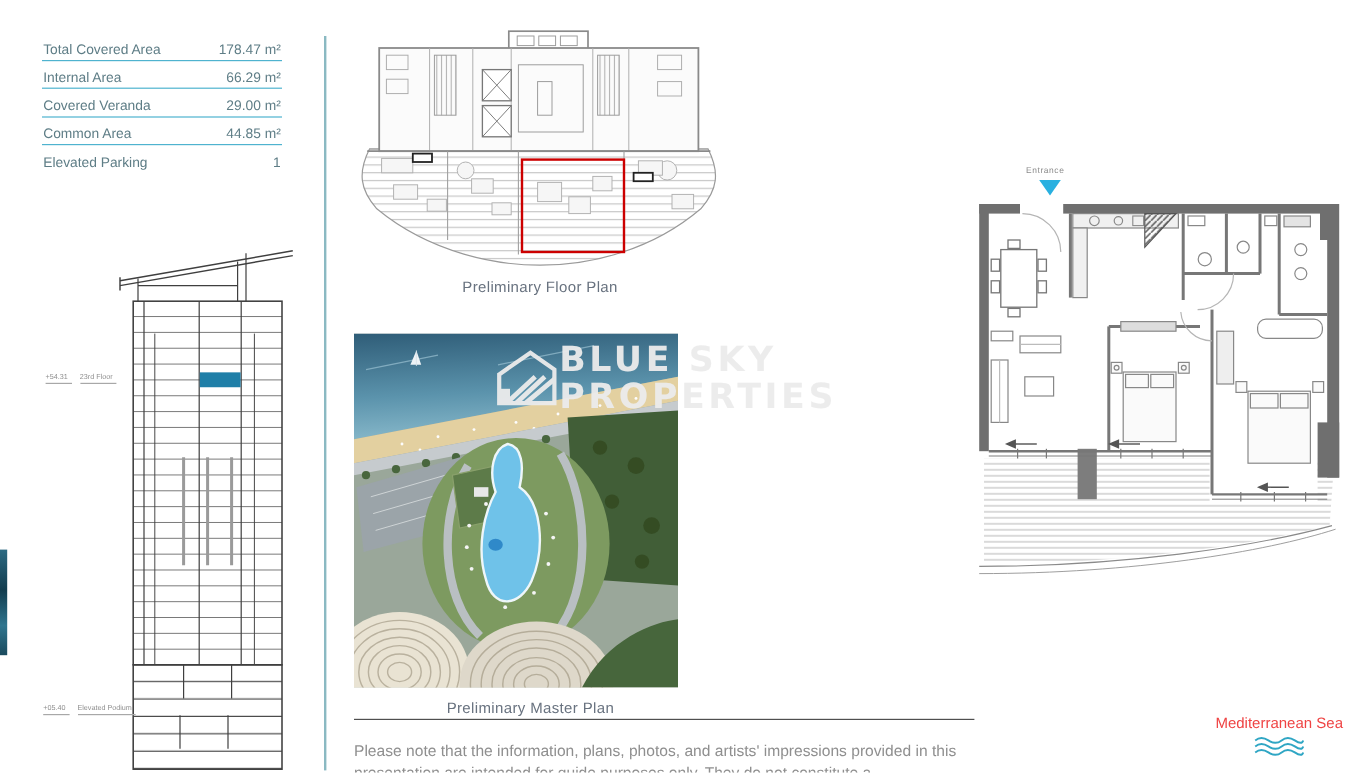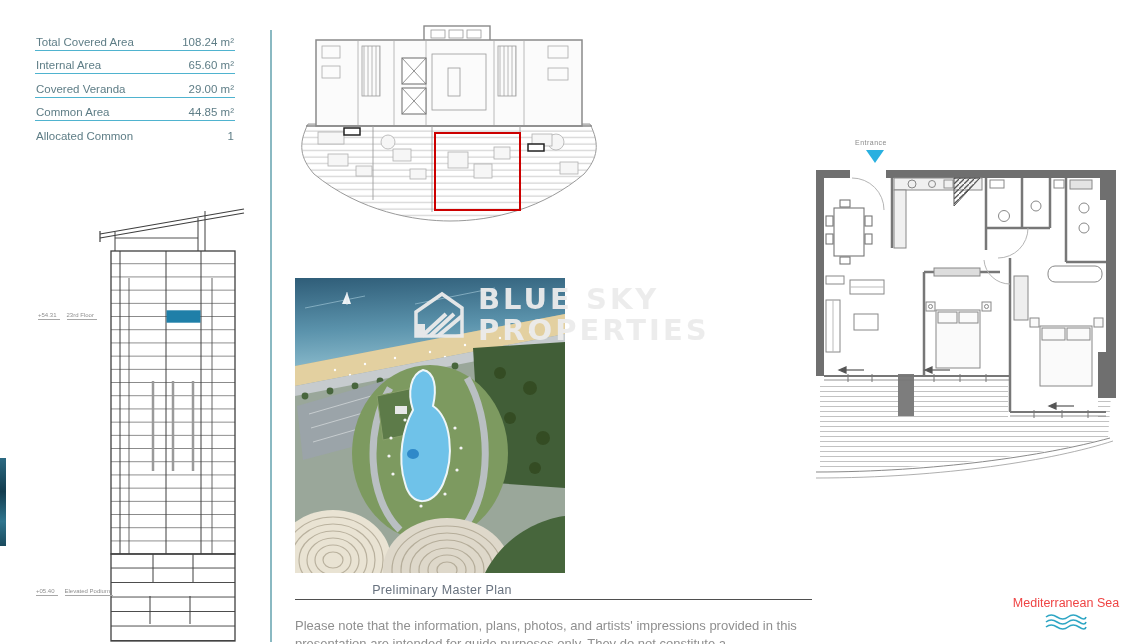--- a/index.html
+++ b/index.html
@@ -29,21 +29,21 @@
   
   .caption{position:absolute;text-align:center;color:#68727f;font-size:12.5px;letter-spacing:.3px;}
   .cap-floorplan{left:298px;top:232px;width:304px;}
   .cap-masterplan{left:307px;top:583px;width:270px;}
 
   .floorplan-svg{position:absolute;left:298px;top:24px;}
   .masterplan-svg{position:absolute;left:295px;top:278px;}
   .apartment-svg{position:absolute;left:814px;top:164px;}
 
   
-  .watermark{position:absolute;left:412px;top:284px;display:flex;align-items:center;gap:12px;
+  .watermark{position:absolute;left:412px;top:284px;display:flex;align-items:center;gap:0;
              color:#ececec;opacity:.95;pointer-events:none;}
   .wm-text{font-weight:bold;font-size:29px;letter-spacing:3px;line-height:1.07;
            font-family:"DejaVu Sans",sans-serif;}
 
   
   .entrance-label{position:absolute;left:855px;top:139px;font-size:7px;color:#8b8b8b;letter-spacing:.5px;}
   .entrance-arrow{position:absolute;left:866px;top:150px;width:0;height:0;
       border-left:9px solid transparent;border-right:9px solid transparent;border-top:13px solid #29b0e0;}
 
   
@@ -58,36 +58,36 @@
 </head>
 <body>
 
 <div class="page">
 
   <div class="edge-strip"></div>
 
   <div class="area-table">
     <div class="arow">
       <span>Total Covered Area</span>
-      <span>108.24 m²</span>
+      <span>178.47 m²</span>
     </div>
     <div class="arow">
       <span>Internal Area</span>
-      <span>65.60 m²</span>
+      <span>66.29 m²</span>
     </div>
     <div class="arow">
       <span>Covered Veranda</span>
       <span>29.00 m²</span>
     </div>
     <div class="arow">
       <span>Common Area</span>
       <span>44.85 m²</span>
     </div>
     <div class="arow">
-      <span>Allocated Common</span>
+      <span>Elevated Parking</span>
       <span>1</span>
     </div>
   </div>
 
   <div class="divider"></div>
 
   <svg class="elevation-svg" width="150" height="440" viewBox="0 0 150 440">
     <defs>
       <pattern id="twFloors" x="13" y="48" width="124" height="13.2" patternUnits="userSpaceOnUse">
         <line x1="0" y1="13" x2="124" y2="13" stroke="#4a4a4a" stroke-width="0.9"></line>
@@ -190,20 +190,21 @@
         <rect x="196" y="123" width="16" height="12"></rect>
         <circle cx="258" cy="118" r="8"></circle>
           <rect x="234" y="110" width="20" height="12"></rect>
         <rect x="262" y="138" width="18" height="12"></rect>
       </g>
       <rect x="46" y="104" width="16" height="7" fill="#fff" stroke="#222" stroke-width="1.5"></rect>
       <rect x="230" y="120" width="16" height="7" fill="#fff" stroke="#222" stroke-width="1.5"></rect>
     </g>
     <rect x="137" y="109" width="85" height="77" fill="none" stroke="#cc0000" stroke-width="2"></rect>
   </svg>
+  <div class="caption cap-floorplan">Preliminary Floor Plan</div>
 
   <svg class="masterplan-svg" width="270" height="295" viewBox="0 0 270 295">
     <defs>
       <linearGradient id="seaG" x1="0" y1="0" x2="0.15" y2="1">
         <stop offset="0" stop-color="#2f5d78"></stop>
           <stop offset="0.6" stop-color="#5b93ac"></stop>
         <stop offset="1" stop-color="#86b7c9"></stop>
       </linearGradient>
     </defs>
     <rect x="0" y="0" width="270" height="295" fill="#9aa79a"></rect>

